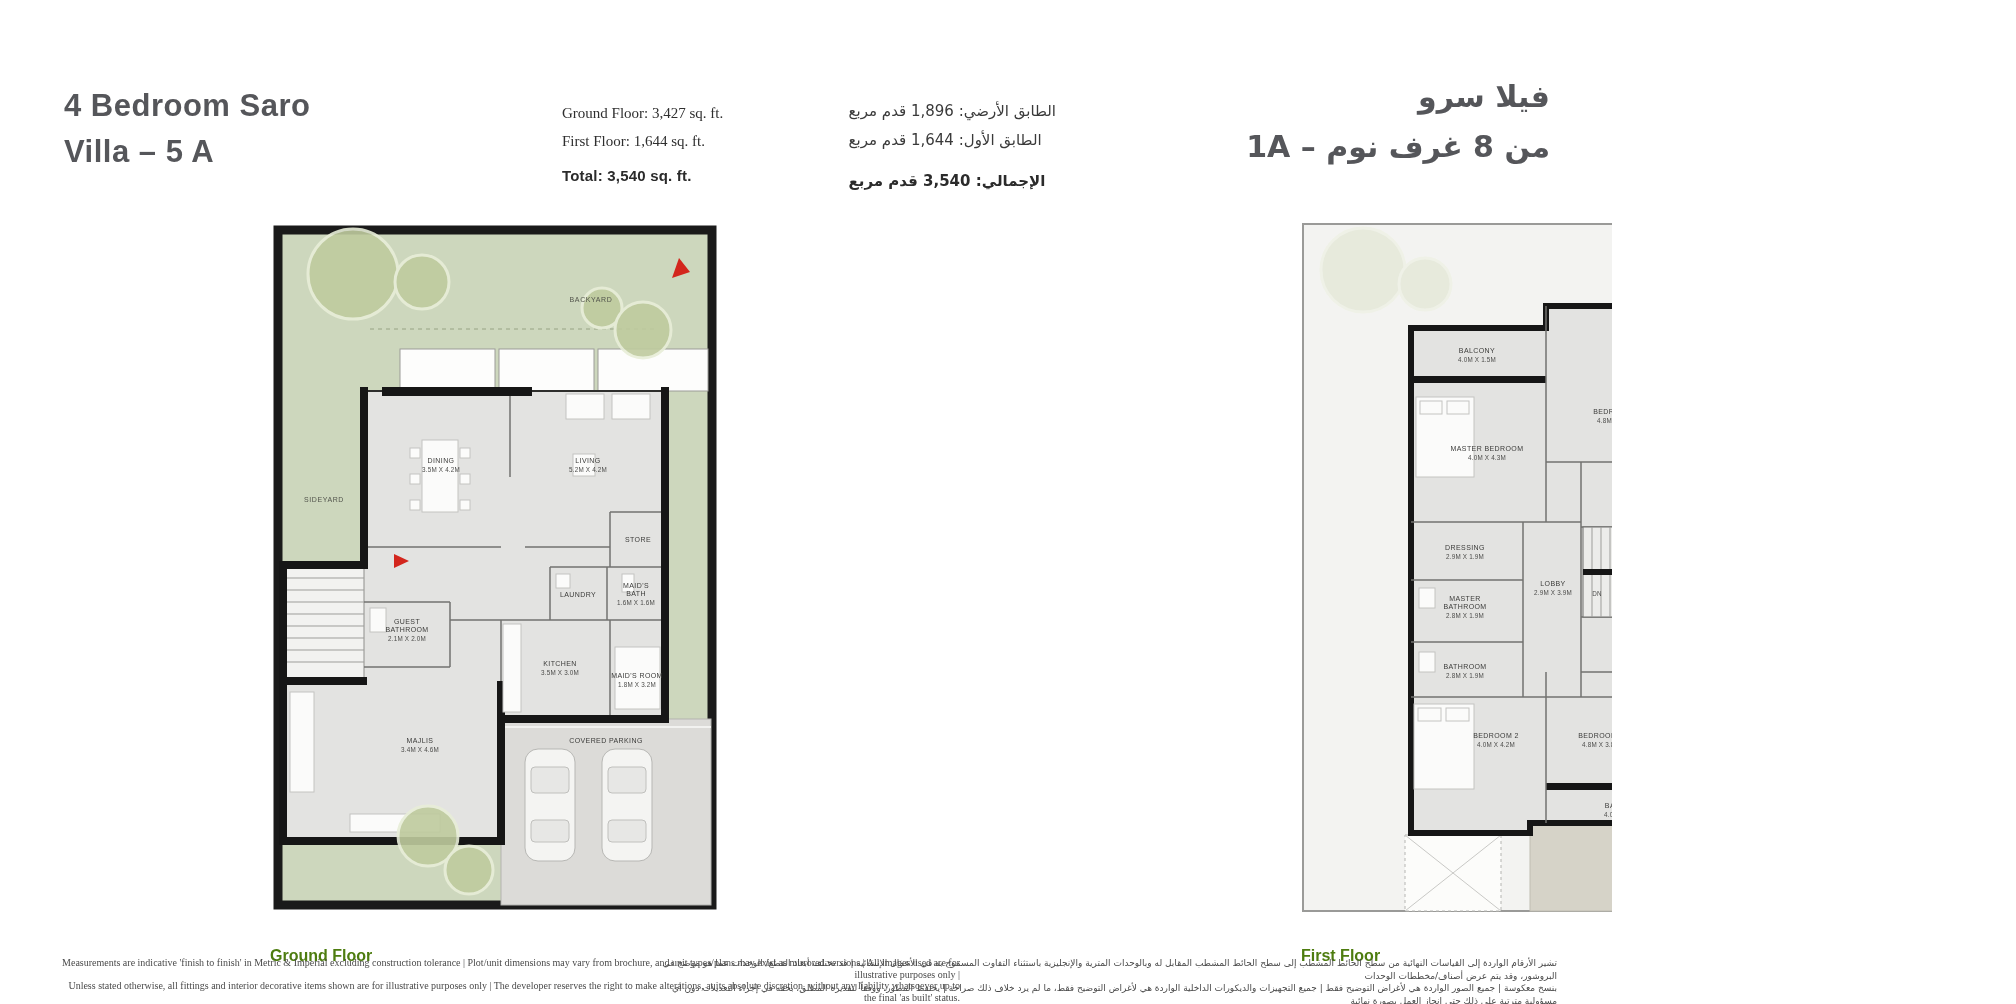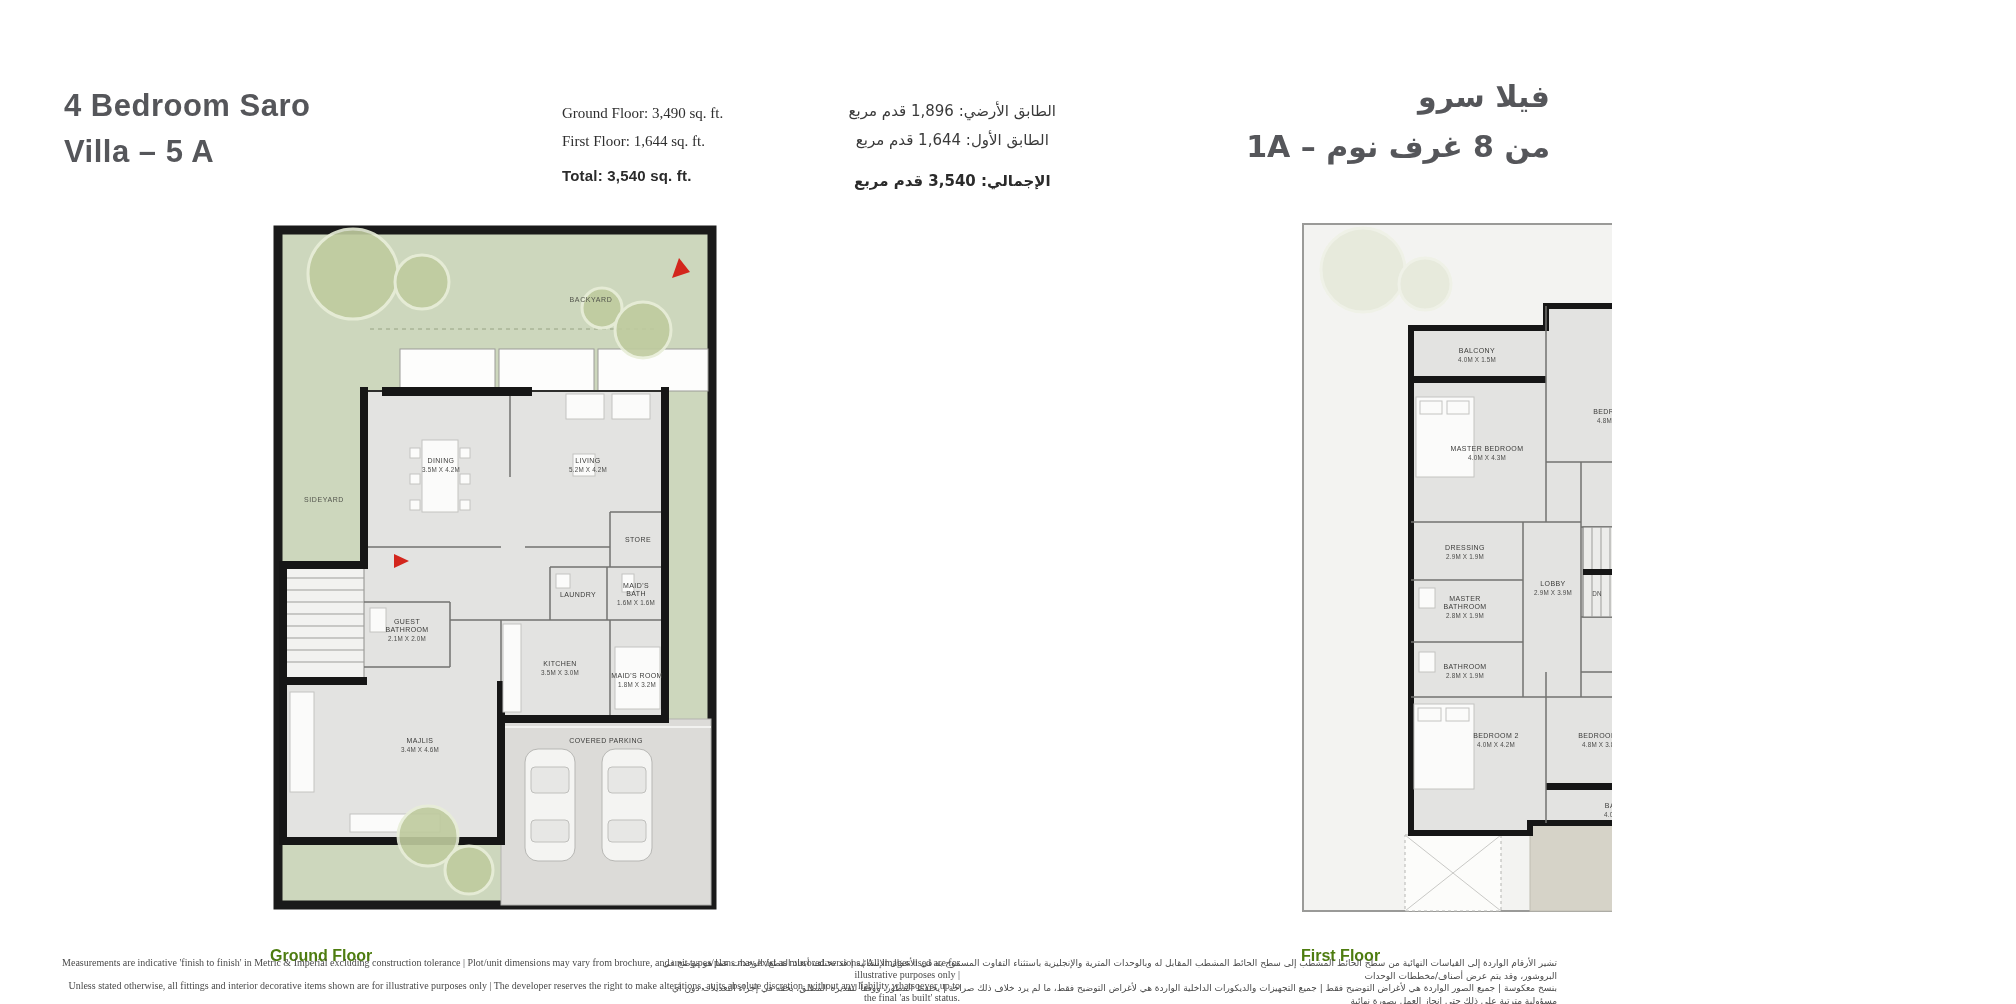--- a/index.html
+++ b/index.html
@@ -4,21 +4,21 @@
 <style>
   html,body{margin:0;padding:0;background:#fff;}
   .page{position:relative;width:1612px;height:1004px;background:#ffffff;overflow:hidden;
         font-family:"Liberation Sans",sans-serif;}
   .title-en{position:absolute;left:64px;top:83px;font-size:31px;font-weight:700;
             color:#55565a;line-height:46px;letter-spacing:.5px;}
   .stats-en{position:absolute;left:562px;top:99px;font-family:"Liberation Serif",serif;
             font-size:15px;color:#2f2f2f;line-height:28px;}
   .stats-en .total{font-family:"Liberation Sans",sans-serif;font-weight:700;color:#2b2b2b;
             margin-top:7px;letter-spacing:.2px;}
-  .stats-ar{position:absolute;right:556px;top:97px;text-align:center;direction:rtl;
+  .stats-ar{position:absolute;right:556px;top:97px;text-align:left;direction:rtl;
             font-family:"DejaVu Sans",sans-serif;font-size:15px;color:#3a3a3a;line-height:29px;}
   .stats-ar .total{font-weight:700;margin-top:12px;color:#2b2b2b;}
   .title-ar{position:absolute;right:62px;top:72px;text-align:right;direction:rtl;
             font-family:"DejaVu Sans",sans-serif;font-size:30px;font-weight:700;
             color:#55565a;line-height:50px;}
   .plan{position:absolute;top:222px;}
   .plan.ground{left:270px;}
   .plan.first{left:1301px;}
   .caption{position:absolute;top:927px;font-size:16px;font-weight:700;color:#4d7c0f;text-align:left;margin-top:20px;}
   .caption.ground{left:270px;width:450px;}
@@ -41,21 +41,21 @@
 <body>
 
 <div class="page">
 
   <div class="title-en">
     <div>4 Bedroom Saro</div>
     <div>Villa – 5 A</div>
   </div>
 
   <div class="stats-en">
-    <div>Ground Floor: 3,490 sq. ft.</div>
+    <div>Ground Floor: 3,427 sq. ft.</div>
     <div>First Floor: 1,644 sq. ft.</div>
     <div class="total">Total: 3,540 sq. ft.</div>
   </div>
 
   <div class="stats-ar">
     <div>الطابق الأرضي: 1,896 قدم مربع</div>
     <div>الطابق الأول: 1,644 قدم مربع</div>
     <div class="total">الإجمالي: 3,540 قدم مربع</div>
   </div>
 

